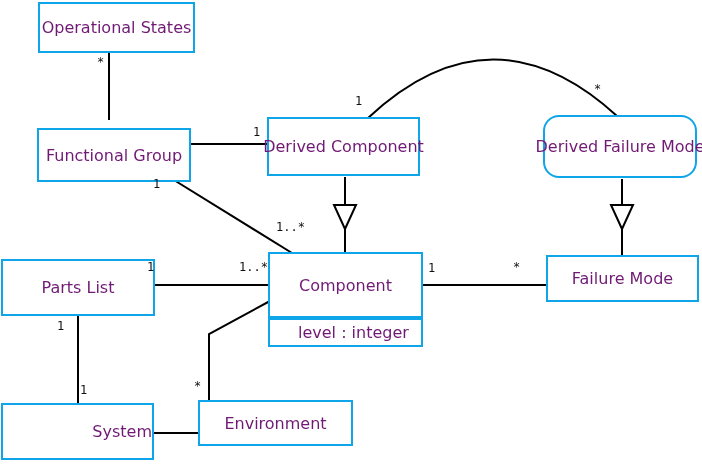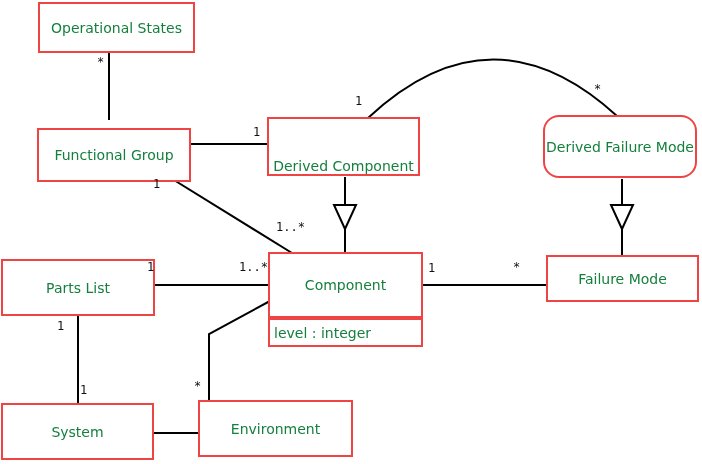--- a/index.html
+++ b/index.html
@@ -2,27 +2,27 @@
 <html><head>
 <meta charset="utf-8">
 <style>
   html,body{margin:0;padding:0;background:#fff;}
   .canvas{
     position:relative;width:702px;height:464px;background:#ffffff;
     font-family:"DejaVu Sans",sans-serif;overflow:hidden;
   }
   .wires{position:absolute;left:0;top:0;z-index:1;}
   .cls{
-    position:absolute;box-sizing:border-box;border:2px solid #ef4444;background:#fff;
+    position:absolute;box-sizing:border-box;border:2px solid #0ea5e9;background:#fff;
     display:flex;align-items:center;justify-content:center;
-    font-size:14px;color:#15803d;z-index:2;white-space:nowrap;
+    font-size:16px;color:#701a75;z-index:2;white-space:nowrap;
   }
   .cls-group{position:absolute;z-index:2;}
   .cls-group .cls{position:relative;left:0;top:0;}
-  .attr-compartment{justify-content:flex-start;padding-left:4px;}
+  .attr-compartment{justify-content:flex-start;padding-left:28px;}
   .mult{
     position:absolute;z-index:3;font-family:"DejaVu Sans Mono",monospace;
     font-size:12px;line-height:1;color:#111;white-space:nowrap;
   }
 </style>
 </head>
 <body>
 
 <div class="canvas">
 
@@ -44,21 +44,21 @@
   </svg>
 
   <div class="cls" style="left:38px;top:2px;width:157px;height:51px;">
     <span>Operational States</span>
   </div>
 
   <div class="cls" style="left:37px;top:128px;width:154px;height:54px;">
     <span>Functional Group</span>
   </div>
 
-  <div class="cls" style="left:267px;top:117px;width:153px;height:59px;align-items:flex-end;">
+  <div class="cls" style="left:267px;top:117px;width:153px;height:59px;">
     <span>Derived Component</span>
   </div>
 
   <div class="cls" style="left:543px;top:115px;width:154px;height:63px;border-radius:16px;">
     <span>Derived Failure Mode</span>
   </div>
 
   <div class="cls" style="left:1px;top:259px;width:154px;height:57px;">
     <span>Parts List</span>
   </div>
@@ -69,25 +69,25 @@
     </div>
     <div class="cls attr-compartment" style="width:155px;height:29px;">
       <span>level : integer</span>
     </div>
   </div>
 
   <div class="cls" style="left:546px;top:255px;width:153px;height:47px;">
     <span>Failure Mode</span>
   </div>
 
-  <div class="cls" style="left:1px;top:403px;width:153px;height:57px;">
+  <div class="cls" style="left:1px;top:403px;width:153px;height:57px;justify-content:flex-end;">
     <span>System</span>
   </div>
 
-  <div class="cls" style="left:198px;top:400px;width:155px;height:57px;">
+  <div class="cls" style="left:198px;top:400px;width:155px;height:46px;">
     <span>Environment</span>
   </div>
 
   <span class="mult" style="left:97px;top:56px;">*</span>
   <span class="mult" style="left:253px;top:126px;">1</span>
   <span class="mult" style="left:153px;top:178px;">1</span>
   <span class="mult" style="left:276px;top:221px;">1..*</span>
   <span class="mult" style="left:147px;top:261px;">1</span>
   <span class="mult" style="left:239px;top:261px;">1..*</span>
   <span class="mult" style="left:428px;top:262px;">1</span>

